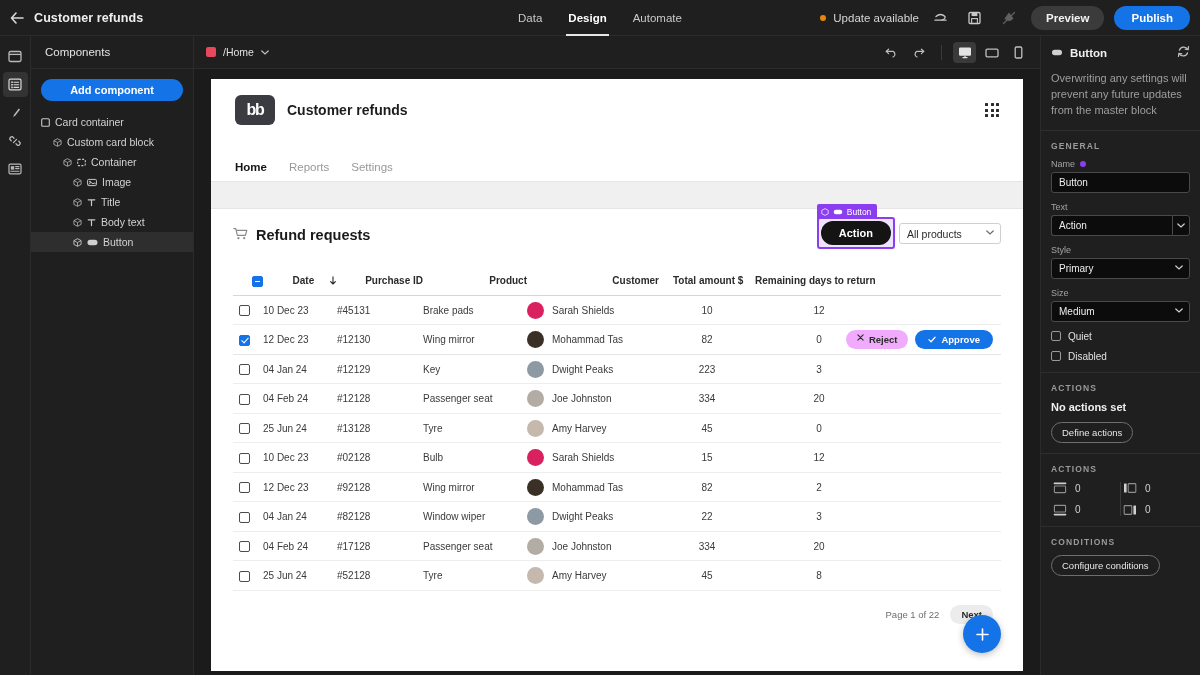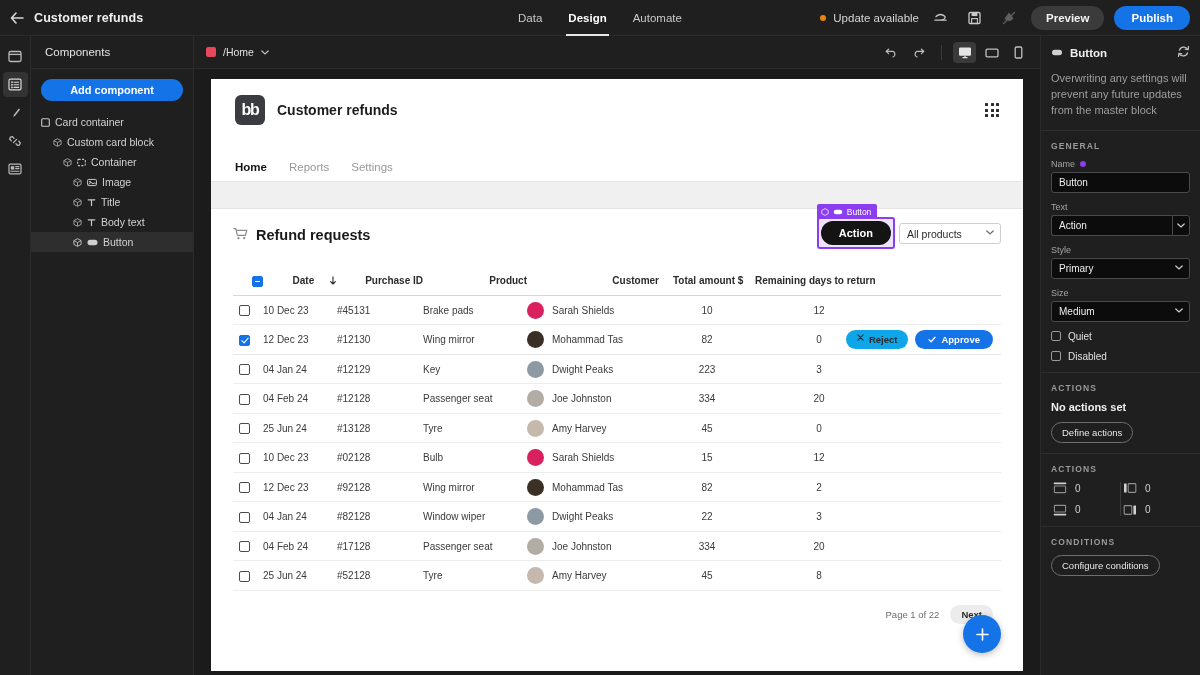--- a/index.html
+++ b/index.html
@@ -128,21 +128,21 @@
 
   .canvas-scroll { flex: 1; display: flex; justify-content: center; padding-top: 10px; }
   .page {
     width: 812px; height: 592px; background: #ffffff;
     position: relative; overflow: hidden;
   }
 
   
   .app-head { height: 62px; display: flex; align-items: center; padding: 0 24px; }
   .app-logo {
-    width: 30px; height: 30px; border-radius: 6px; background: #3b3b42;
+    width: 40px; height: 30px; border-radius: 6px; background: #3b3b42;
     color: #fff; display: flex; align-items: center; justify-content: center;
     font-size: 16px; font-weight: 800; letter-spacing: -1.2px;
   }
   .app-title { margin-left: 12px; font-size: 14px; font-weight: 700; color: #1d1d1d; }
   .app-grid {
     position: absolute; right: 24px; top: 24px;
     display: grid; grid-template-columns: repeat(3, 3px);
     grid-template-rows: repeat(3, 3px); gap: 2.5px; cursor: pointer;
   }
   .app-grid i { background: #2b2b2b; border-radius: .5px; display: block; width: 3px; height: 3px; }
@@ -228,21 +228,21 @@
     background: #fff;
   }
   .cust-cell { display: flex; align-items: center; gap: 8px; }
   .avatar {
     width: 17px; height: 17px; border-radius: 50%; flex: none;
     background: #c8c8c8; overflow: hidden;
   }
   .danger { color: #d7373f; }
   .act-cell { display: flex; align-items: center; justify-content: flex-end; gap: 7px; padding-right: 8px; }
   .btn-reject {
-    background: #0ea5e9; color: #2b2b2b; border: none; border-radius: 11px;
+    background: #f0abfc; color: #2b2b2b; border: none; border-radius: 11px;
     font-size: 9.5px; font-weight: 600; padding: 4px 11px; cursor: pointer;
     display: flex; align-items: flex-start; gap: 5px; font-family: inherit;
   }
   .btn-approve {
     background: #1473e6; color: #fff; border: none; border-radius: 11px;
     font-size: 9.5px; font-weight: 600; padding: 4px 13px; cursor: pointer;
     display: flex; align-items: center; gap: 5px; font-family: inherit;
   }
   .pager { display: flex; align-items: center; justify-content: flex-end; gap: 11px; padding: 14px 8px 0 0; }
   .pager-text { font-size: 9.5px; color: #6e6e6e; }

